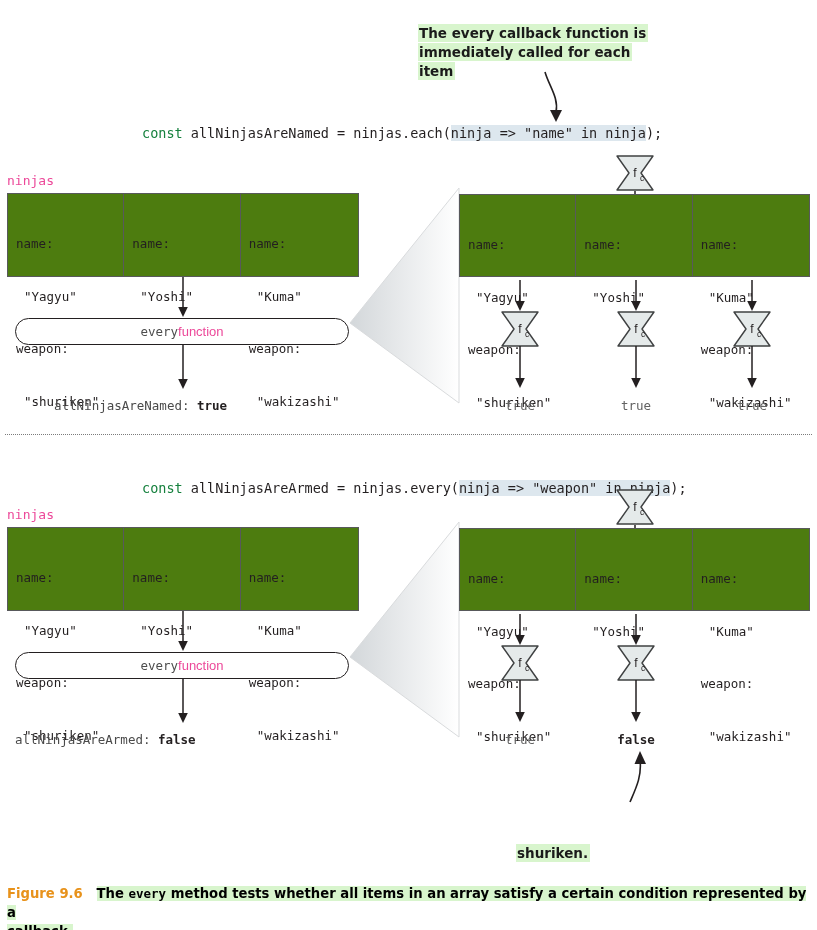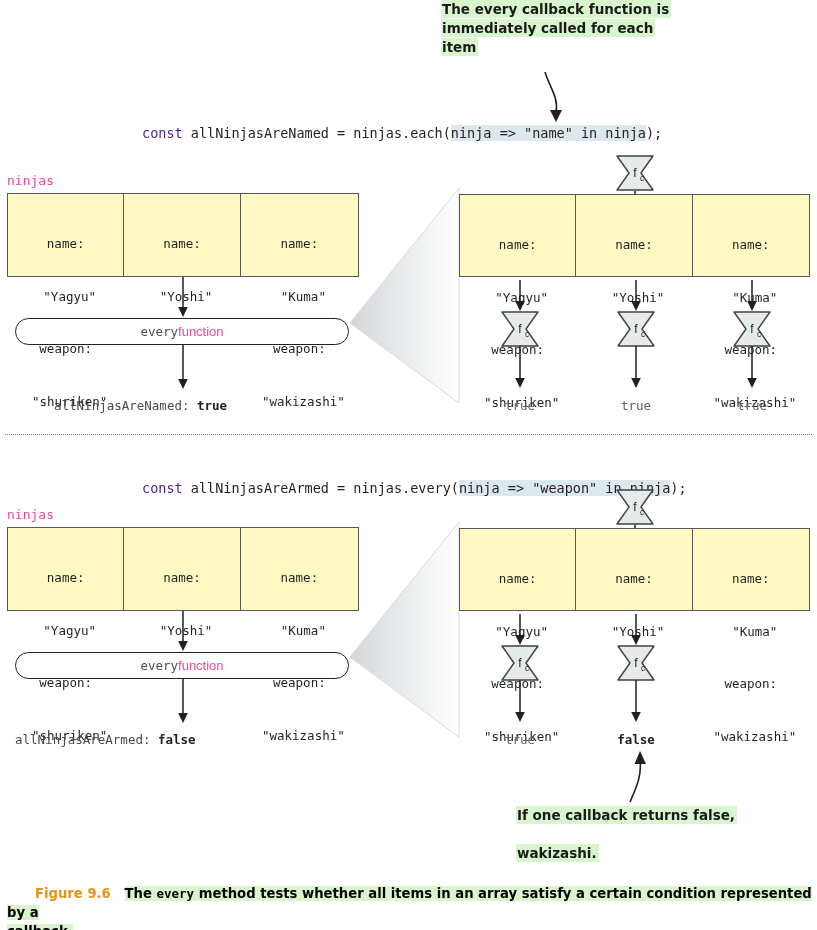--- a/index.html
+++ b/index.html
@@ -32,37 +32,36 @@
   }
 
   
   .codeline {
     font-family: "DejaVu Sans Mono", monospace;
     font-size: 13.5px;
     color: #231f20;
     white-space: pre;
     letter-spacing: 0px;
   }
-  .kw { color: #4c1d95; }
+  .kw { color: #15803d; }
   .cbhl { background: #dde7ee; }
 
   
   .arr-label {
     font-family: "DejaVu Sans Mono", monospace;
     font-size: 13px;
     color: #ec4899;
   }
 
   
   .array {
     display: flex;
     border: 1.3px solid #58595b;
-    background: #fef9c3;
+    background: #4d7c0f;
     box-sizing: border-box;
-    text-align: center;
   }
   .cell {
     font-family: "DejaVu Sans Mono", monospace;
     font-size: 12.5px;
     line-height: 17.5px;
     color: #231f20;
     padding: 6px 8px 6px 8px;
     box-sizing: border-box;
     border-right: 1.3px solid #58595b;
     white-space: pre;
@@ -118,33 +117,33 @@
   }
 
   
   .caption {
     font-family: "DejaVu Sans", sans-serif;
     font-size: 13.2px;
     font-weight: bold;
     line-height: 19px;
     color: #000000;
   }
-  .caption .figno { color: #e8921b; margin-left: 28px; }
+  .caption .figno { color: #e8921b; }
   .caption .hl { background: #d8f5cd; }
   .caption .mono {
     font-family: "DejaVu Sans Mono", monospace;
     font-size: 12.5px;
   }
 
   svg { overflow: visible; }
 </style>
 </head>
 <body>
 
-<div class="abs callout" style="left:418px; top:0; width:250px;margin-left:23px;">
+<div class="abs callout" style="left:418px; top:24px; width:250px;">
   <span class="hl">The every callback function is</span><br>
   <span class="hl">immediately called for each item</span><br>
 </div>
 
 <svg class="abs" style="left:525px; top:70px;" width="60" height="55">
   <path d="M 20 2 C 24 16, 34 28, 31 42" stroke="#231f20" stroke-width="1.6" fill="none"></path>
   <polygon points="25,40 37,40 31,52" fill="#231f20"></polygon>
 </svg>
 
 <div class="abs codeline" style="left:142px; top:125px;"><span class="kw">const</span><span> allNinjasAreNamed = ninjas.each(</span><span class="cbhl">ninja =&gt; "name" in ninja</span><span>);</span></div>
@@ -359,20 +358,20 @@
   <polygon points="15.2,98 24.8,98 20,108" fill="#231f20"></polygon>
 </svg>
 <div class="abs boolout bold" style="left:596px; top:732px; width:80px;">false</div>
 
 <svg class="abs" style="left:612px; top:748px;" width="50" height="56">
   <path d="M 18 54 C 24 40, 30 28, 28 12" stroke="#231f20" stroke-width="1.6" fill="none"></path>
   <polygon points="22.5,16 34,16 28,3" fill="#231f20"></polygon>
 </svg>
 
 <div class="abs callout" style="left:516px; top:806px; width:250px;">
-  <span class="hl">If one callback returns false,</span><br>
   <br>
-  <span class="hl">wakizashi.</span>
+  <br>
+  <span class="hl">shuriken.</span>
 </div>
 
 <div class="abs caption" style="left:7px; top:884px; width:805px;">
   <span class="figno">Figure 9.6</span>&nbsp;&nbsp;&nbsp;<span class="hl"><span>The </span><span class="mono">every</span><span> method tests whether all items in an array satisfy a certain condition represented by a</span></span><br><span class="hl">callback.</span>
 </div>
 
 </body></html>

